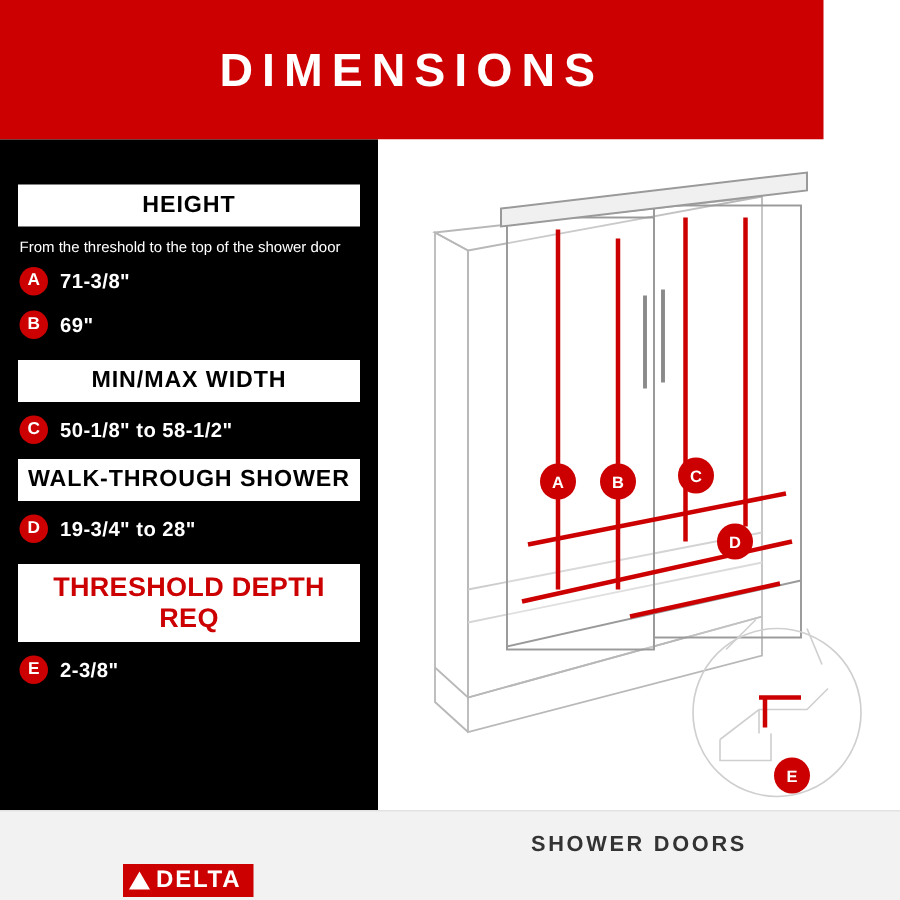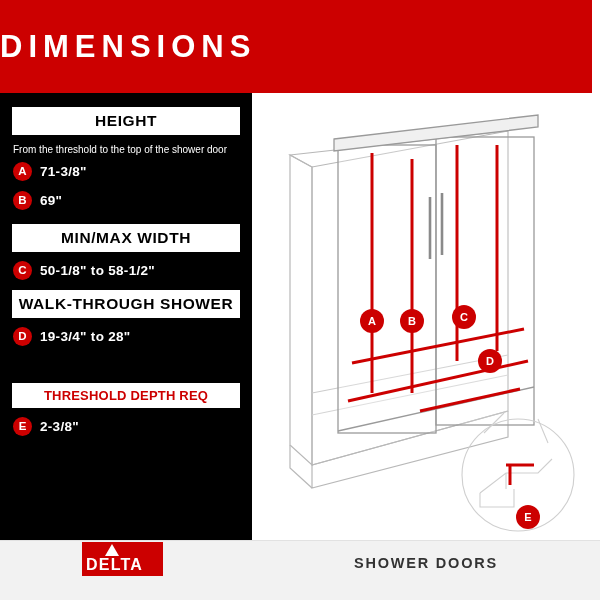--- a/index.html
+++ b/index.html
@@ -17,59 +17,59 @@
     position: relative;
     width: 600px;
     height: 600px;
     background: #ffffff;
   }
 
   
   #header {
     position: absolute;
     left: 0; top: 0;
-    width: 592px;
+    width: 549px;
     height: 93px;
     background: #cc0000;
     display: flex;
     align-items: center;
+    justify-content: center;
   }
   #header .title {
     color: #ffffff;
     font-size: 31px;
     font-weight: bold;
     letter-spacing: 6px;
   }
 
   
   #spec-panel {
     position: absolute;
     left: 0; top: 93px;
     width: 252px;
     height: 447px;
     background: #000000;
     box-sizing: border-box;
-    padding: 14px 12px 0 12px;
+    padding: 30px 12px 0 12px;
     color: #ffffff;
   }
   .band {
     background: #ffffff;
     color: #000000;
     text-align: center;
     font-size: 15.5px;
     font-weight: bold;
     letter-spacing: 0.6px;
     padding: 5px 2px 5px 2px;
     margin-bottom: 9px;
   }
   .band.red {
     color: #cc0000;
-    font-size: 13px;
+    font-size: 18px;
     letter-spacing: 0.2px;
-    margin-top: 23px;
   }
   .desc {
     font-size: 10px;
     line-height: 1.26;
     margin: 0 0 5px 1px;
     color: #ffffff;
   }
   .desc b { font-weight: bold; }
   .row {
     display: flex;
@@ -112,26 +112,25 @@
   #footer {
     position: absolute;
     left: 0; top: 540px;
     width: 600px;
     height: 60px;
     background: #f2f2f2;
     border-top: 1px solid #e2e2e2;
   }
   #brand {
     position: absolute;
-    left: 82px; top: 542px;
+    left: 82px; top: 576px;
     display: flex;
     align-items: center;
     background: #cc0000;
-    padding: 2px 20px 2px 4px;
-    flex-direction: column;
+    padding: 2px 8px 2px 4px;
   }
   #brand .tri {
     width: 0; height: 0;
     border-left: 7px solid transparent;
     border-right: 7px solid transparent;
     border-bottom: 12px solid #ffffff;
     margin-right: 4px;
   }
   #brand .bname {
     color: #ffffff;

